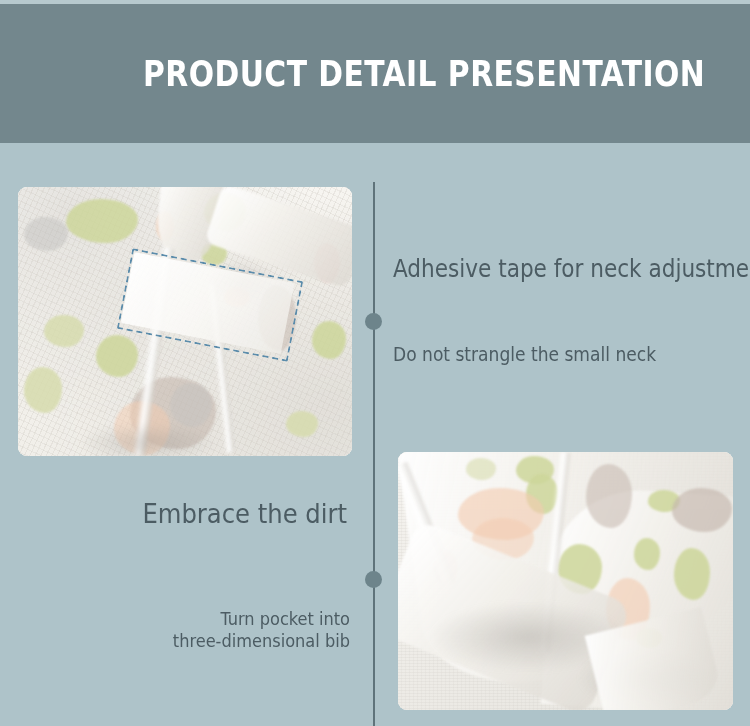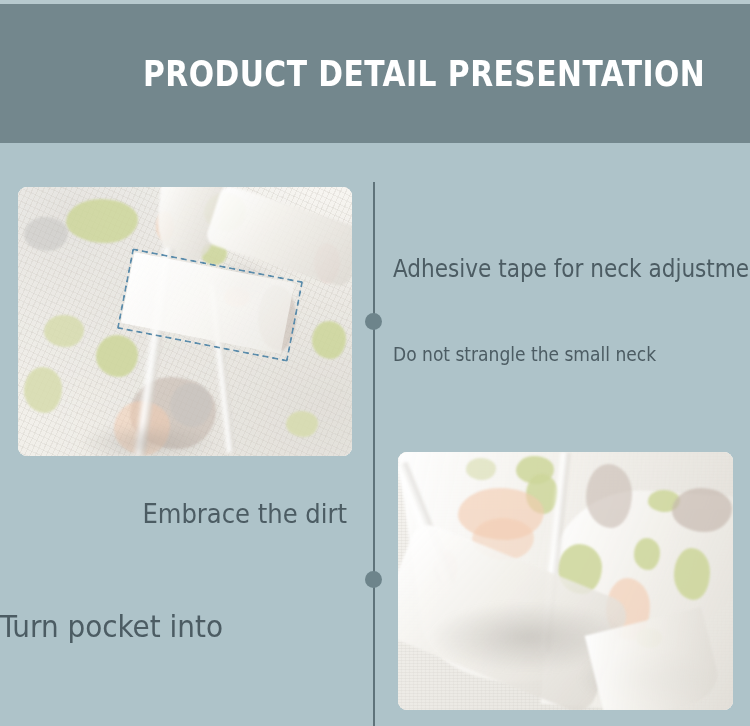--- a/index.html
+++ b/index.html
@@ -189,22 +189,22 @@
     left: 0;
     top: 498px;
     width: 347px;
     text-align: right;
     font-size: 27px;
   }
   .callout-turn {
     left: 0;
     top: 608px;
     width: 350px;
-    text-align: left;
-    font-size: 31px;
+    text-align: right;
+    font-size: 18px;
     white-space: normal;
   }
 </style>
 </head>
 <body>
 
 <div class="page">
 
   <div class="top-strip"></div>
 
@@ -282,15 +282,16 @@
   </div>
 
   <div class="callout callout-adhesive">Adhesive tape for neck adjustment</div>
 
   <div class="callout callout-embrace">Embrace the dirt</div>
 
   <div class="callout callout-strangle">Do not strangle the small neck</div>
 
   <div class="callout callout-turn">
     <span>Turn pocket into</span><br>
+    <span>three-dimensional bib</span>
   </div>
 
 </div>
 
 </body></html>

